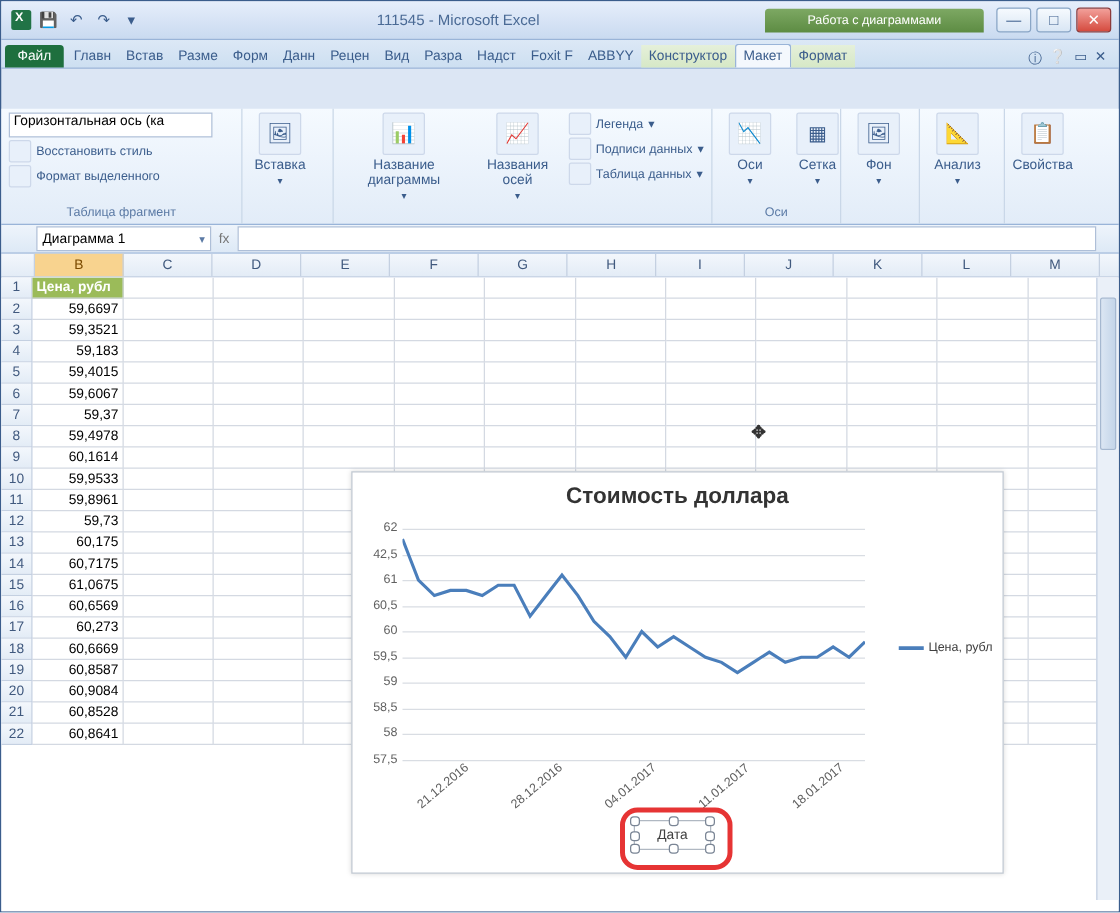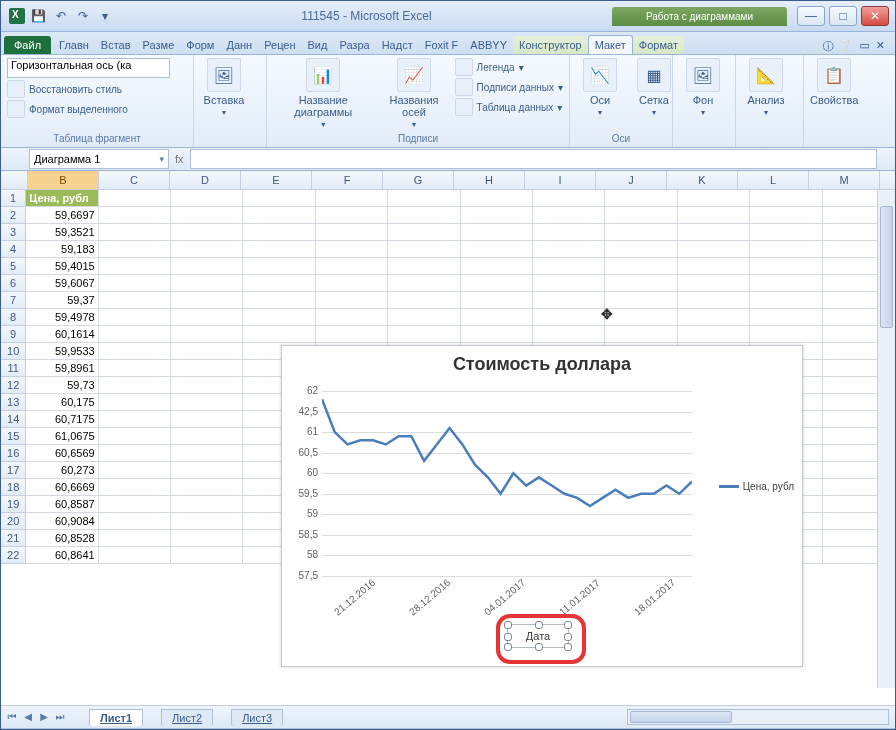--- a/index.html
+++ b/index.html
@@ -15,21 +15,21 @@
 .winbtn{width:26px;height:18px;border:1px solid #8aa6c6;border-radius:3px;display:flex;align-items:center;justify-content:center;background:linear-gradient(#f6fafe,#d9e6f4);font-size:12px;color:#3b5d8c;}
 .winbtn.close{background:linear-gradient(#f2a09a,#d54b3f);color:#fff;border-color:#8c3b3b;}
 .tabs{height:22px;display:flex;align-items:flex-end;padding-left:3px;background:linear-gradient(#dce8f6,#cddff1);border-bottom:1px solid #99b4d8;}
 .tab{padding:3px 6px;color:#3b5d8c;font-size:11px;cursor:pointer;}
 .tab.file{background:#1e6f3e;color:#fff;border-radius:3px 3px 0 0;padding:3px 10px;margin-right:2px;}
 .tab.active{background:#f4f8fd;border:1px solid #99b4d8;border-bottom:none;border-radius:3px 3px 0 0;color:#3b5d8c;}
 .tab.chart{background:linear-gradient(#e5f0da,#d6e8c6);}
 .tab.chart.active{background:#f4f8fd;}
 .tabs .spacer{flex:1;}
 .tabs .help{display:flex;gap:6px;padding-right:10px;color:#3b5d8c;}
-.ribbon{height:92px;background:linear-gradient(#f5faff,#e2ecf8);border-bottom:1px solid #99b4d8;display:flex;}
+.ribbon{height:92px;background:linear-gradient(#f5faff,#e2ecf8);border-bottom:1px solid #99b4d8;display:flex;margin-top:32px;}
 .rgroup{border-right:1px solid #c9d7e8;padding:3px 6px;display:flex;flex-direction:column;justify-content:space-between;}
 .rgroup .lbl{text-align:center;color:#5b7aa5;font-size:10px;padding-top:2px;}
 .rgroup .ctrls{display:flex;gap:6px;align-items:flex-start;}
 .rbigh{display:flex;flex-direction:column;align-items:center;gap:2px;min-width:48px;text-align:center;color:#3b5d8c;}
 .rbigh .ico{width:32px;height:32px;background:#e8f0fa;border:1px solid #cdd8ea;border-radius:2px;display:flex;align-items:center;justify-content:center;font-size:16px;}
 .rbigh .dd{font-size:8px;color:#3b5d8c;}
 .stackv{display:flex;flex-direction:column;gap:2px;}
 .rsmall{display:flex;align-items:center;gap:4px;color:#3b5d8c;font-size:10px;white-space:nowrap;}
 .rsmall .sico{width:16px;height:16px;background:#e8f0fa;border:1px solid #cdd8ea;border-radius:2px;}
 .selbox{width:155px;height:18px;border:1px solid #aebfd8;background:#fff;font-size:11px;padding:0 3px;overflow:hidden;white-space:nowrap;}
@@ -162,21 +162,20 @@
             <div class="ico">📈</div>
             <span>Названия осей</span>
             <span class="dd">▾</span>
           </div>
         <div class="stackv">
           <div class="rsmall"><span class="sico"></span><span>Легенда</span> ▾</div>
           <div class="rsmall"><span class="sico"></span><span>Подписи данных</span> ▾</div>
           <div class="rsmall"><span class="sico"></span><span>Таблица данных</span> ▾</div>
         </div>
       </div>
-      <div class="lbl">Подписи</div>
     </div>
     <div class="rgroup" style="width:90px">
       <div class="ctrls">
         <div class="rbigh">
             <div class="ico">📉</div>
             <span>Оси</span>
             <span class="dd">▾</span>
           </div>
         <div class="rbigh">
             <div class="ico">▦</div>

